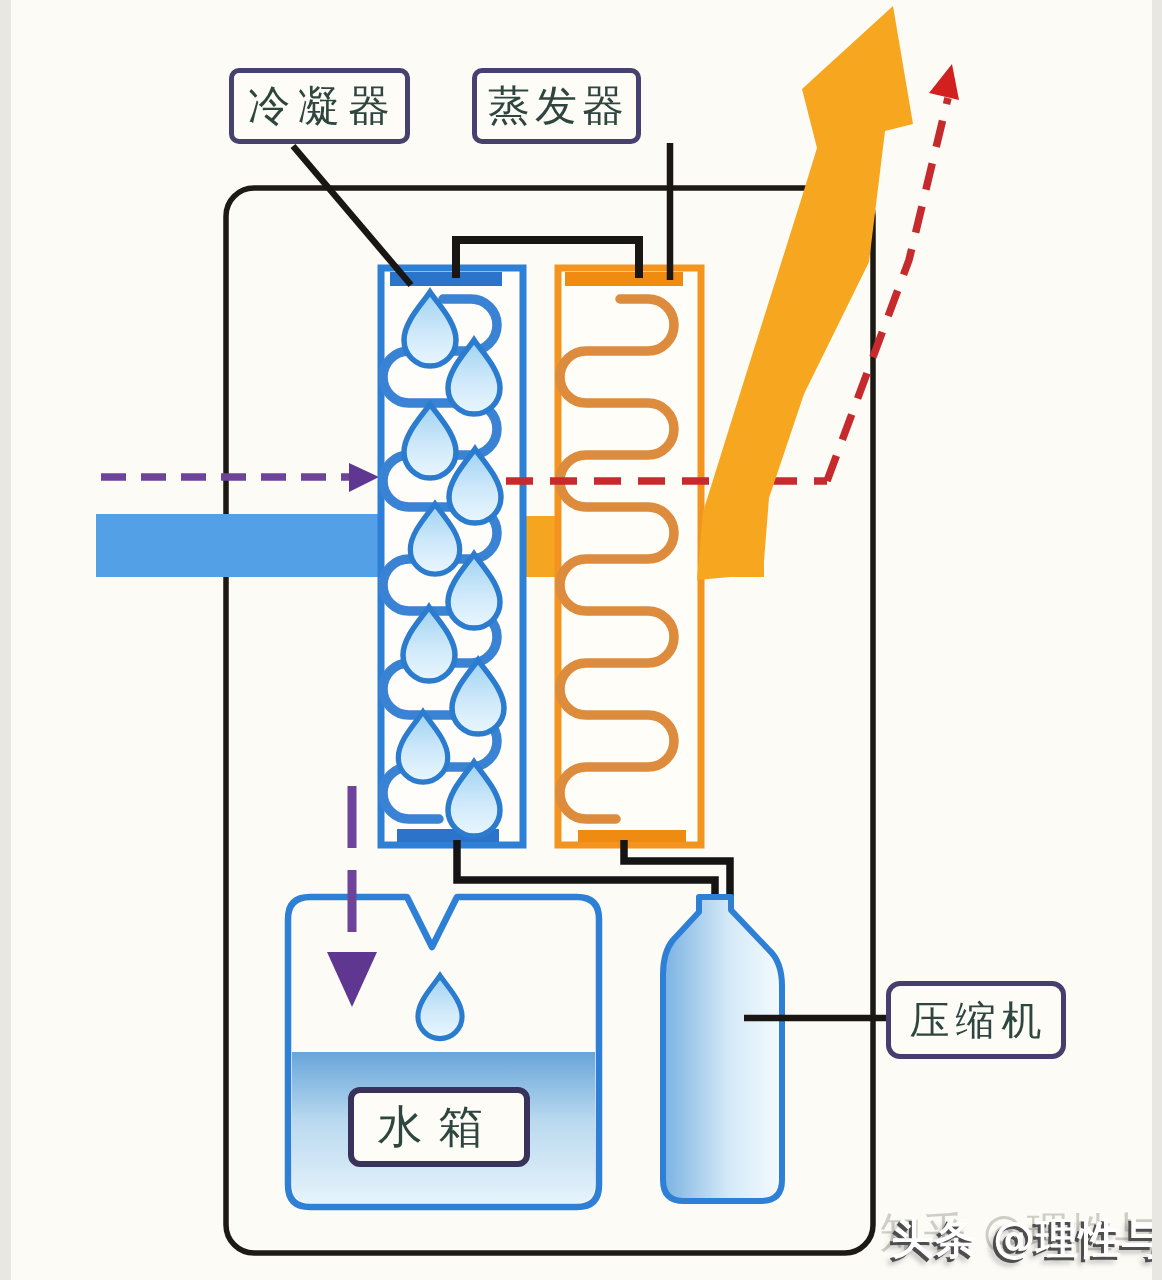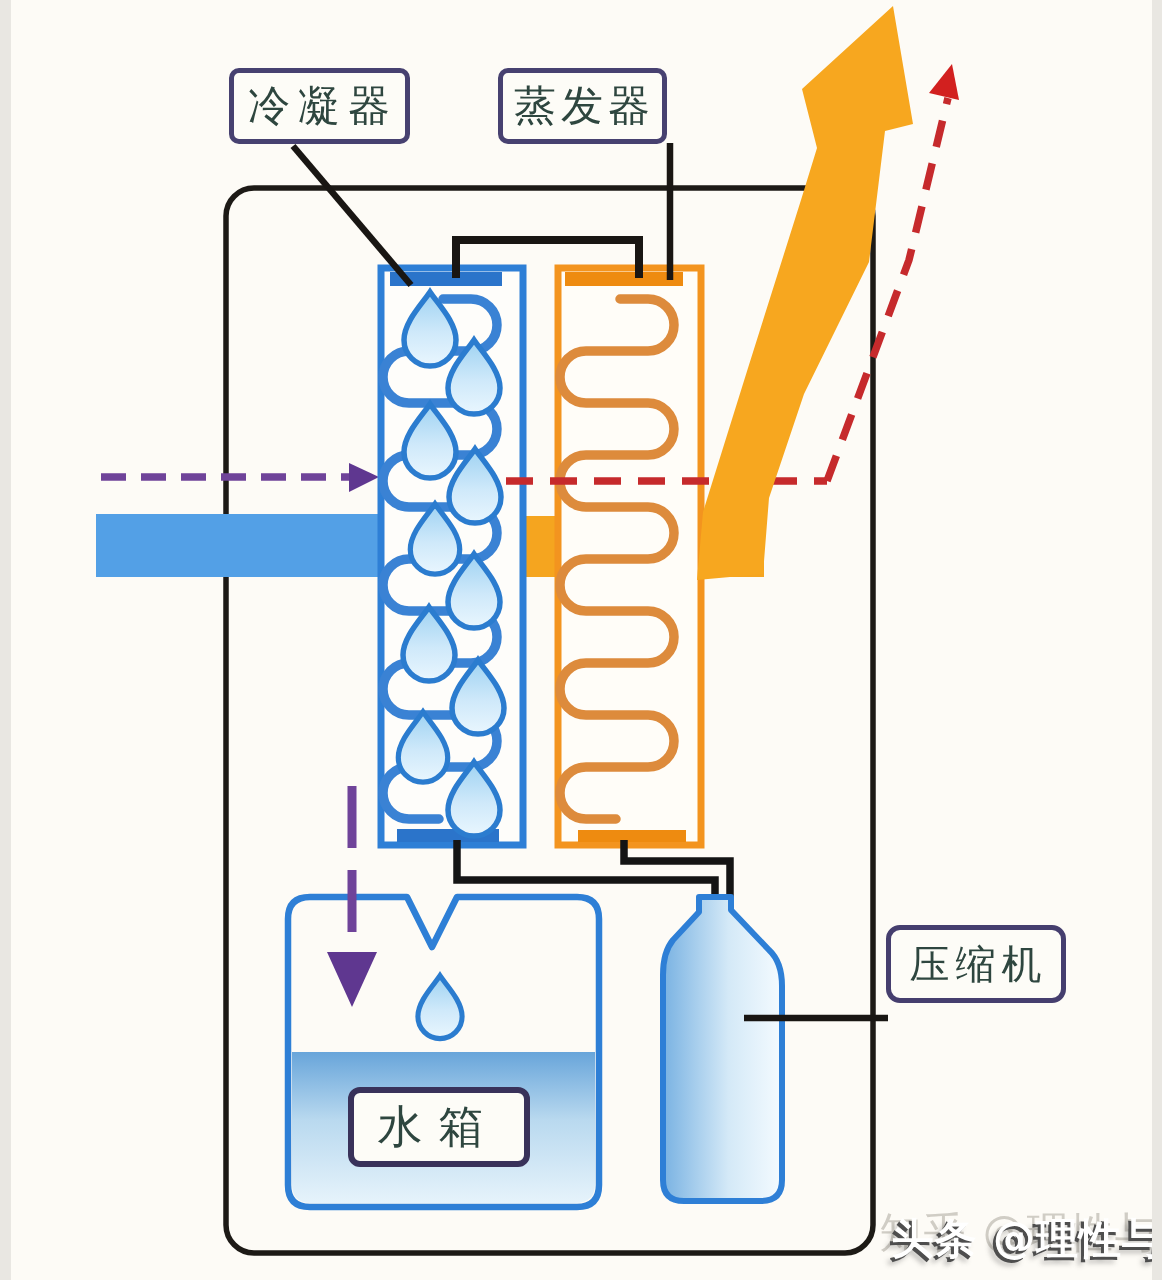--- a/index.html
+++ b/index.html
@@ -11,25 +11,25 @@
   .stage svg{position:absolute; left:0; top:0;}
   .lbl{
     position:absolute; display:flex; align-items:center; justify-content:center;
     color:#2e463f; white-space:nowrap; z-index:5;
   }
   .boxed{
     background:#fdfcf7; border:5px solid #474170; border-radius:10px;
     box-sizing:border-box;
   }
   #condenser-label{left:218px; top:68px; width:181px; height:76px; font-size:42px; letter-spacing:8px; padding-left:8px;}
-  #evaporator-label{left:487px; top:68px; width:169px; height:76px; font-size:42px; letter-spacing:5px; padding-left:5px;text-align:center;}
+  #evaporator-label{left:461px; top:68px; width:169px; height:76px; font-size:42px; letter-spacing:5px; padding-left:5px;text-align:center;}
   #gas-out-label{left:975px; top:74px; font-size:45px; letter-spacing:4px;}
   #moist-air-label{left:17px; top:384px; font-size:43px; letter-spacing:5px;}
   #tank-label{left:337px; top:1087px; width:182px; height:80px; font-size:45px; letter-spacing:16px; padding-left:0; border-width:6px; border-color:#39325a; border-radius:12px;align-items:center;}
-  #compressor-label{left:875px; top:925px; width:180px; height:78px; font-size:40px; letter-spacing:6px; padding-left:6px; border-color:#453e6e; border-radius:14px;}
+  #compressor-label{left:875px; top:981px; width:180px; height:78px; font-size:40px; letter-spacing:6px; padding-left:6px; border-color:#453e6e; border-radius:14px;}
   .wm-ghost{
     position:absolute; left:869px; top:1205px; font-size:42px; letter-spacing:2px;
     color:#c6c2ba; opacity:.8; white-space:nowrap; z-index:6;
   }
   .wm-main{
     position:absolute; left:881px; top:1211px; font-size:42px; font-weight:700;
     letter-spacing:1px; color:#ffffff; white-space:nowrap; z-index:7;
     text-shadow:-3px 3px 0 #4e4e4e, -6px 6px 5px rgba(70,70,70,.35);
   }
 </style>

